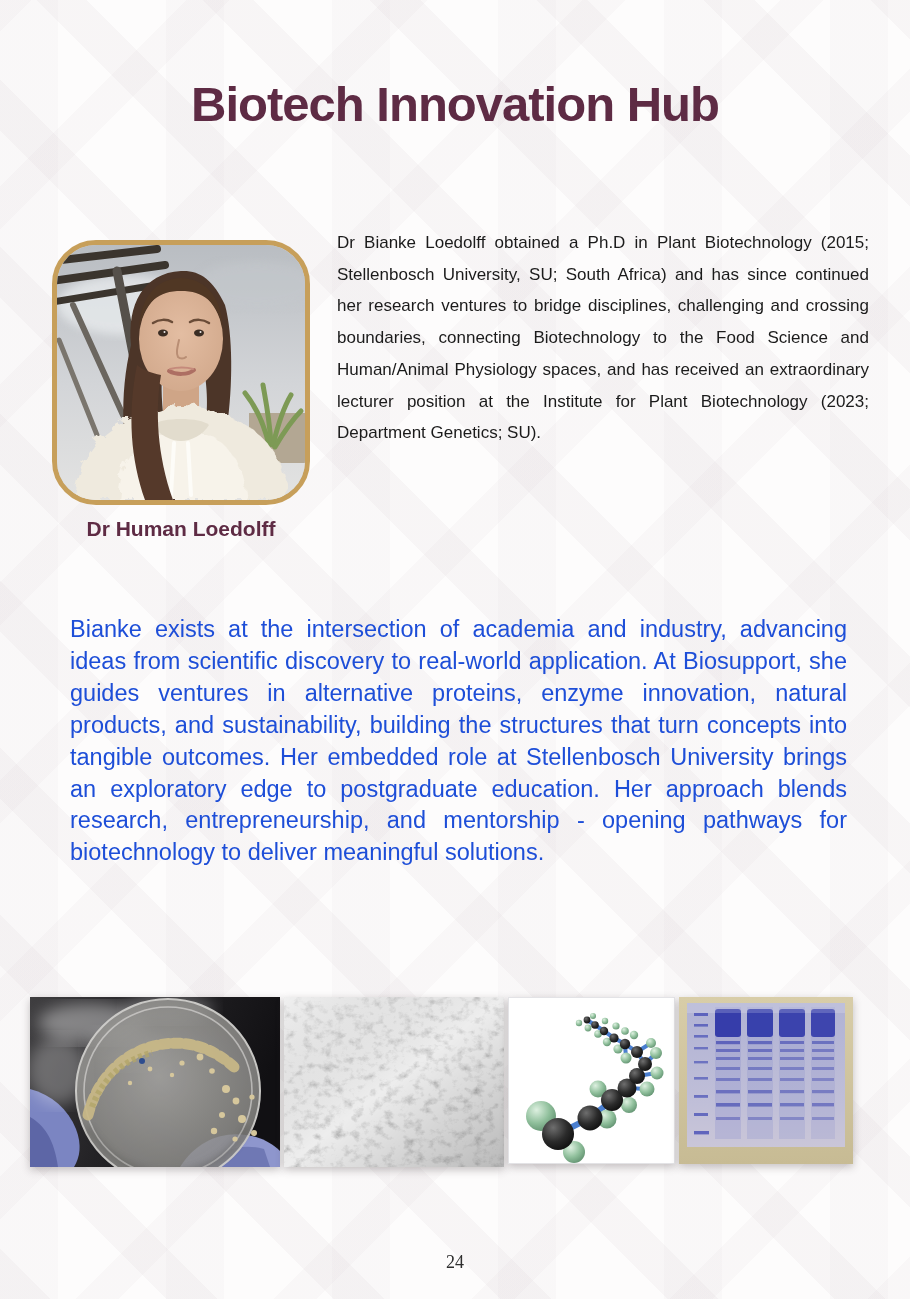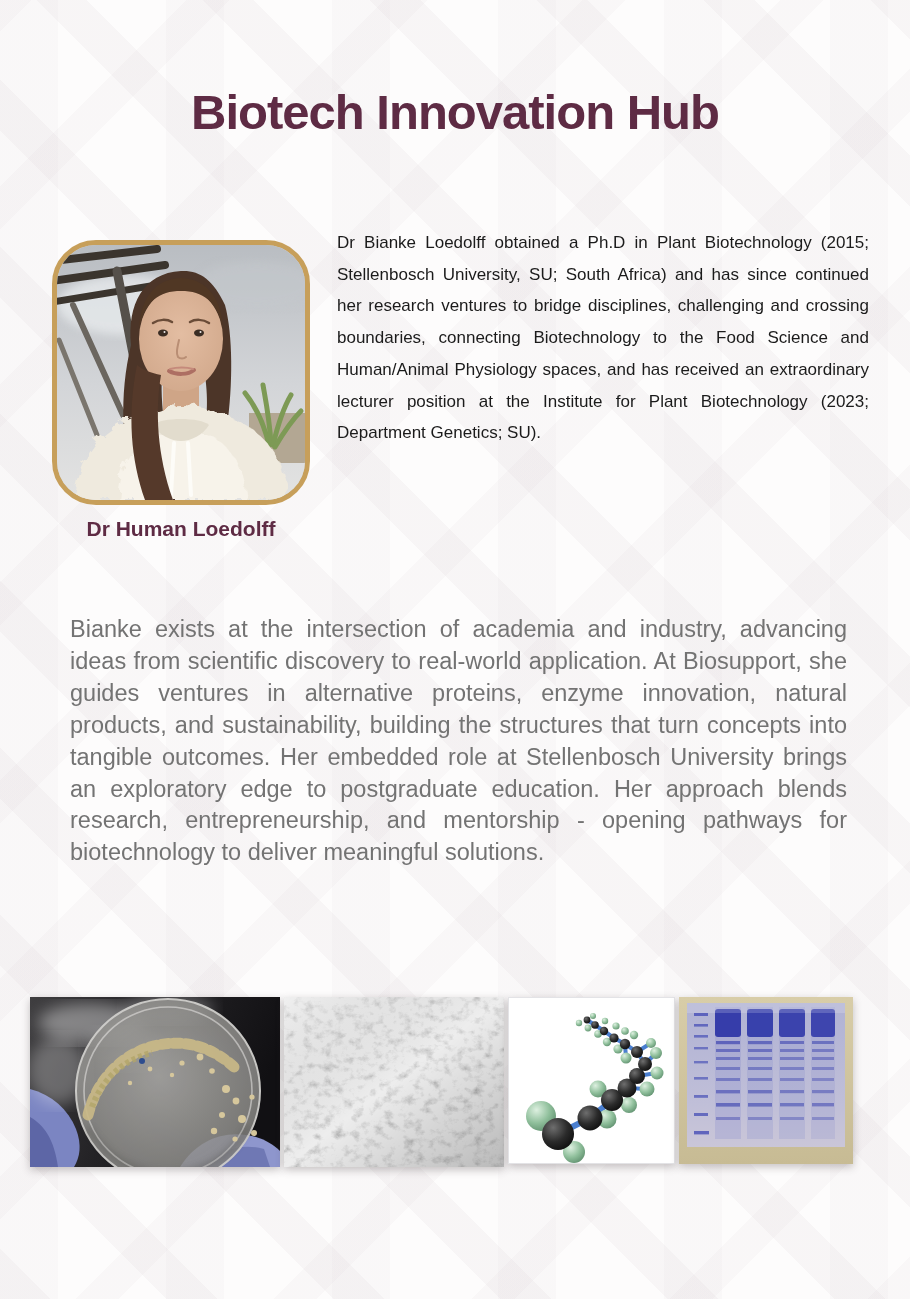--- a/index.html
+++ b/index.html
@@ -19,21 +19,21 @@
       repeating-linear-gradient(45deg, rgba(214,204,209,0.14) 0 36px, transparent 36px 118px),
       repeating-linear-gradient(-45deg, rgba(214,204,209,0.10) 0 30px, transparent 30px 140px),
       repeating-linear-gradient(90deg, rgba(222,216,220,0.12) 0 58px, transparent 58px 166px);
     pointer-events:none;
   }
   .page-title{
     position:absolute;top:72px;left:0;right:0;
     text-align:center;
     font-size:49px;font-weight:700;letter-spacing:-1px;
     color:#5e2b44;
-    margin:12px;
+    margin:4px;
   }
   .profile-photo{
     position:absolute;left:52px;top:240px;
     width:248px;height:255px;
     border:5px solid #c79f5a;
     border-radius:44px;
     overflow:hidden;
     background:#cfd2d5;
   }
   .profile-photo svg{display:block;}
@@ -43,21 +43,21 @@
     font-size:21px;font-weight:700;color:#5e2b44;
   }
   .bio-text{
     position:absolute;left:325px;top:227px;width:532px;
     font-size:17px;line-height:31.7px;color:#1b1b1b;
     text-align:justify;
     margin-left:12px;
   }
   .body-paragraph{
     position:absolute;left:70px;top:614px;width:777px;
-    font-size:23.5px;line-height:31.9px;color:#737373;
+    font-size:23.5px;line-height:31.9px;color:#1d4ed8;
     text-align:justify;
   }
   .gallery{
     position:absolute;left:30px;top:997px;
     display:flex;gap:4px;align-items:flex-start;
   }
   .gallery .img-box{
     box-shadow:0 3px 8px rgba(70,58,64,0.30);
     background:#fff;
     line-height:0;
@@ -400,14 +400,15 @@
             <rect x="1" y="106" width="22" height="3.4" fill="#3d45b0" opacity="0.54"></rect>
             <rect x="1" y="120" width="22" height="3" fill="#3d45b0" opacity="0.38"></rect>
           </g>
         </g>
         <rect x="8" y="6" width="158" height="10" fill="#ffffff" opacity="0.18"></rect>
       </svg>
     </div>
 
   </div>
 
+  <div class="page-number">24</div>
 
 </div>
 
 </body></html>

